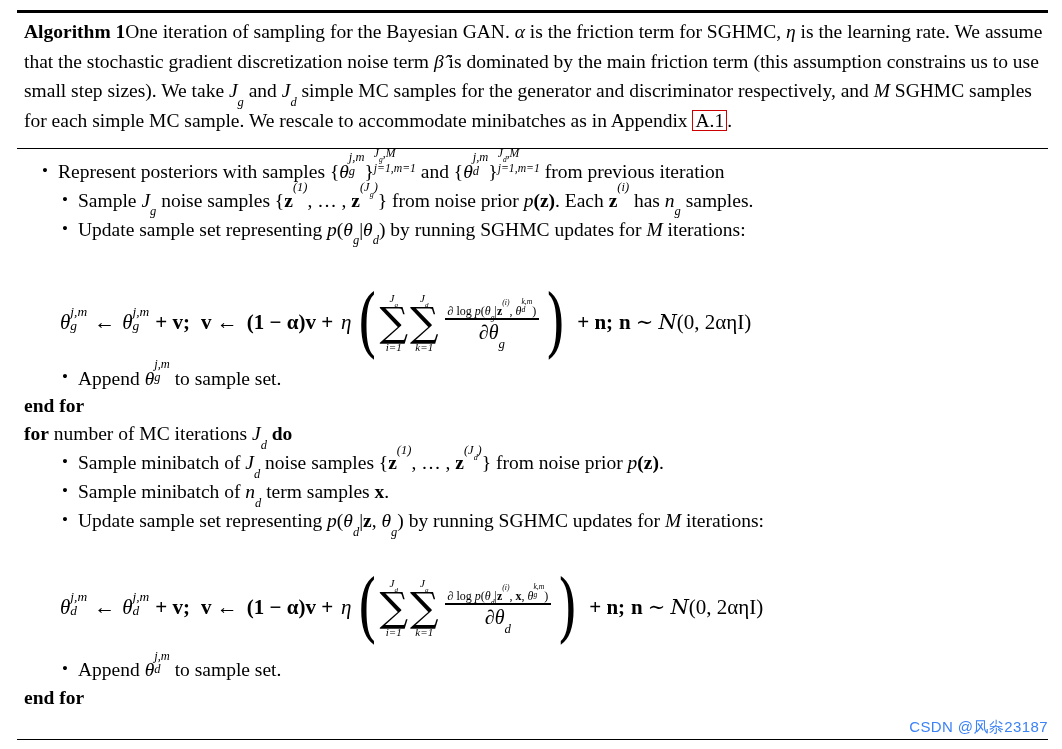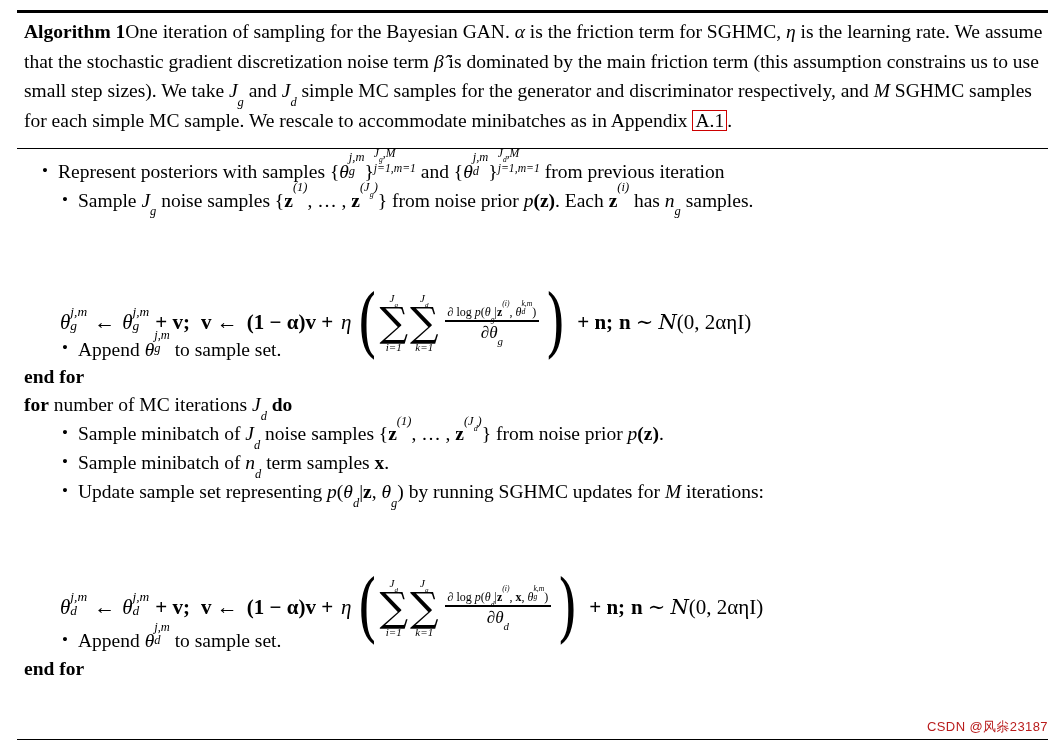--- a/index.html
+++ b/index.html
@@ -151,21 +151,21 @@
     align-items: center;
     margin: 0 5px;
     line-height: 1.18;
   }
   .frac .num { padding: 0 3px 1px 3px; font-size: 12px; }
   .frac .bar {
     width: 100%;
     height: 1.4px;
     background: #000;
   }
-  .frac .den { padding: 1px 3px 0 3px; font-size: 17px; }
+  .frac .den { padding: 1px 3px 0 3px; font-size: 20px; }
 
   .paren {
     font-size: 74px;
     font-family: "DejaVu Serif", serif;
     line-height: 0.72;
     font-style: normal;
     display: inline-block;
     transform: scaleX(0.72);
     margin: 0 -3px;
   }
@@ -177,22 +177,22 @@
     display: inline-block;
     line-height: 1.02;
   }
 
   
   .watermark {
     position: absolute;
     right: 14px;
     top: 718px;
     font-family: "Liberation Sans", "DejaVu Sans", sans-serif;
-    font-size: 13px;
-    color: #b91c1c;
+    font-size: 15px;
+    color: #3b82f6;
     letter-spacing: 0.4px;
     white-space: nowrap;
   }
 </style>
 </head>
 <body>
 
 <div class="page">
 
   <div class="rule rule-top"></div>
@@ -207,20 +207,21 @@
     <span>to accommodate minibatches as in Appendix </span><span class="linkbox">A.1</span><span>.</span>
   </div>
 
   <div class="body">
 
     <div class="line ind1 bullet"><span>Represent posteriors with samples </span><span class="mn">{</span><span class="mi">θ</span><span class="ss"><span class="up">j,m</span><span class="dn">g</span></span><span class="mn">}</span><span class="limits"><span class="up"><span>J</span><sub class="s">g</sub><span>,M</span></span><span class="dn">j=1,m=1</span></span><span> and </span><span class="mn">{</span><span class="mi">θ</span><span class="ss"><span class="up">j,m</span><span class="dn">d</span></span><span class="mn">}</span><span class="limits"><span class="up"><span>J</span><sub class="s">d</sub><span>,M</span></span><span class="dn">j=1,m=1</span></span><span> from previous iteration</span></div>
 
 
     <div class="line ind2 bullet"><span>Sample </span><span class="mi">J</span><sub class="s">g</sub><span> noise samples {</span><span class="mb">z</span><sup class="s mn">(1)</sup><span>, … , </span><span class="mb">z</span><sup class="s"><span>(J</span><sub class="s">g</sub><span>)</span></sup><span>} from noise prior </span><span class="mi">p</span><span class="mb">(z)</span><span>. Each </span><span class="mb">z</span><sup class="s mn">(i)</sup><span> has </span><span class="mi">n</span><sub class="s">g</sub><span> samples.</span></div>
 
+    <div class="line ind2 bullet"><span>Update sample set representing </span><span class="mi">p</span><span class="mn">(</span><span class="mi">θ</span><sub class="s">g</sub><span class="mn">|</span><span class="mi">θ</span><sub class="s">d</sub><span class="mn">)</span><span> by running SGHMC updates for </span><span class="mi">M</span><span> iterations:</span></div>
 
     <div style="height:118px"></div>
 
     <div class="line ind2 bullet"><span>Append </span><span class="mi">θ</span><span class="ss"><span class="up">j,m</span><span class="dn">g</span></span><span> to sample set.</span></div>
 
     <div class="line kw">end for</div>
 
     <div class="line"><span class="kw">for</span><span> number of MC iterations </span><span class="mi">J</span><sub class="s">d</sub> <span class="kw">do</span></div>
 
     <div class="line ind2 bullet"><span>Sample minibatch of </span><span class="mi">J</span><sub class="s">d</sub><span> noise samples {</span><span class="mb">z</span><sup class="s mn">(1)</sup><span>, … , </span><span class="mb">z</span><sup class="s"><span>(J</span><sub class="s">d</sub><span>)</span></sup><span>} from noise prior </span><span class="mi">p</span><span class="mb">(z)</span><span>.</span></div>

